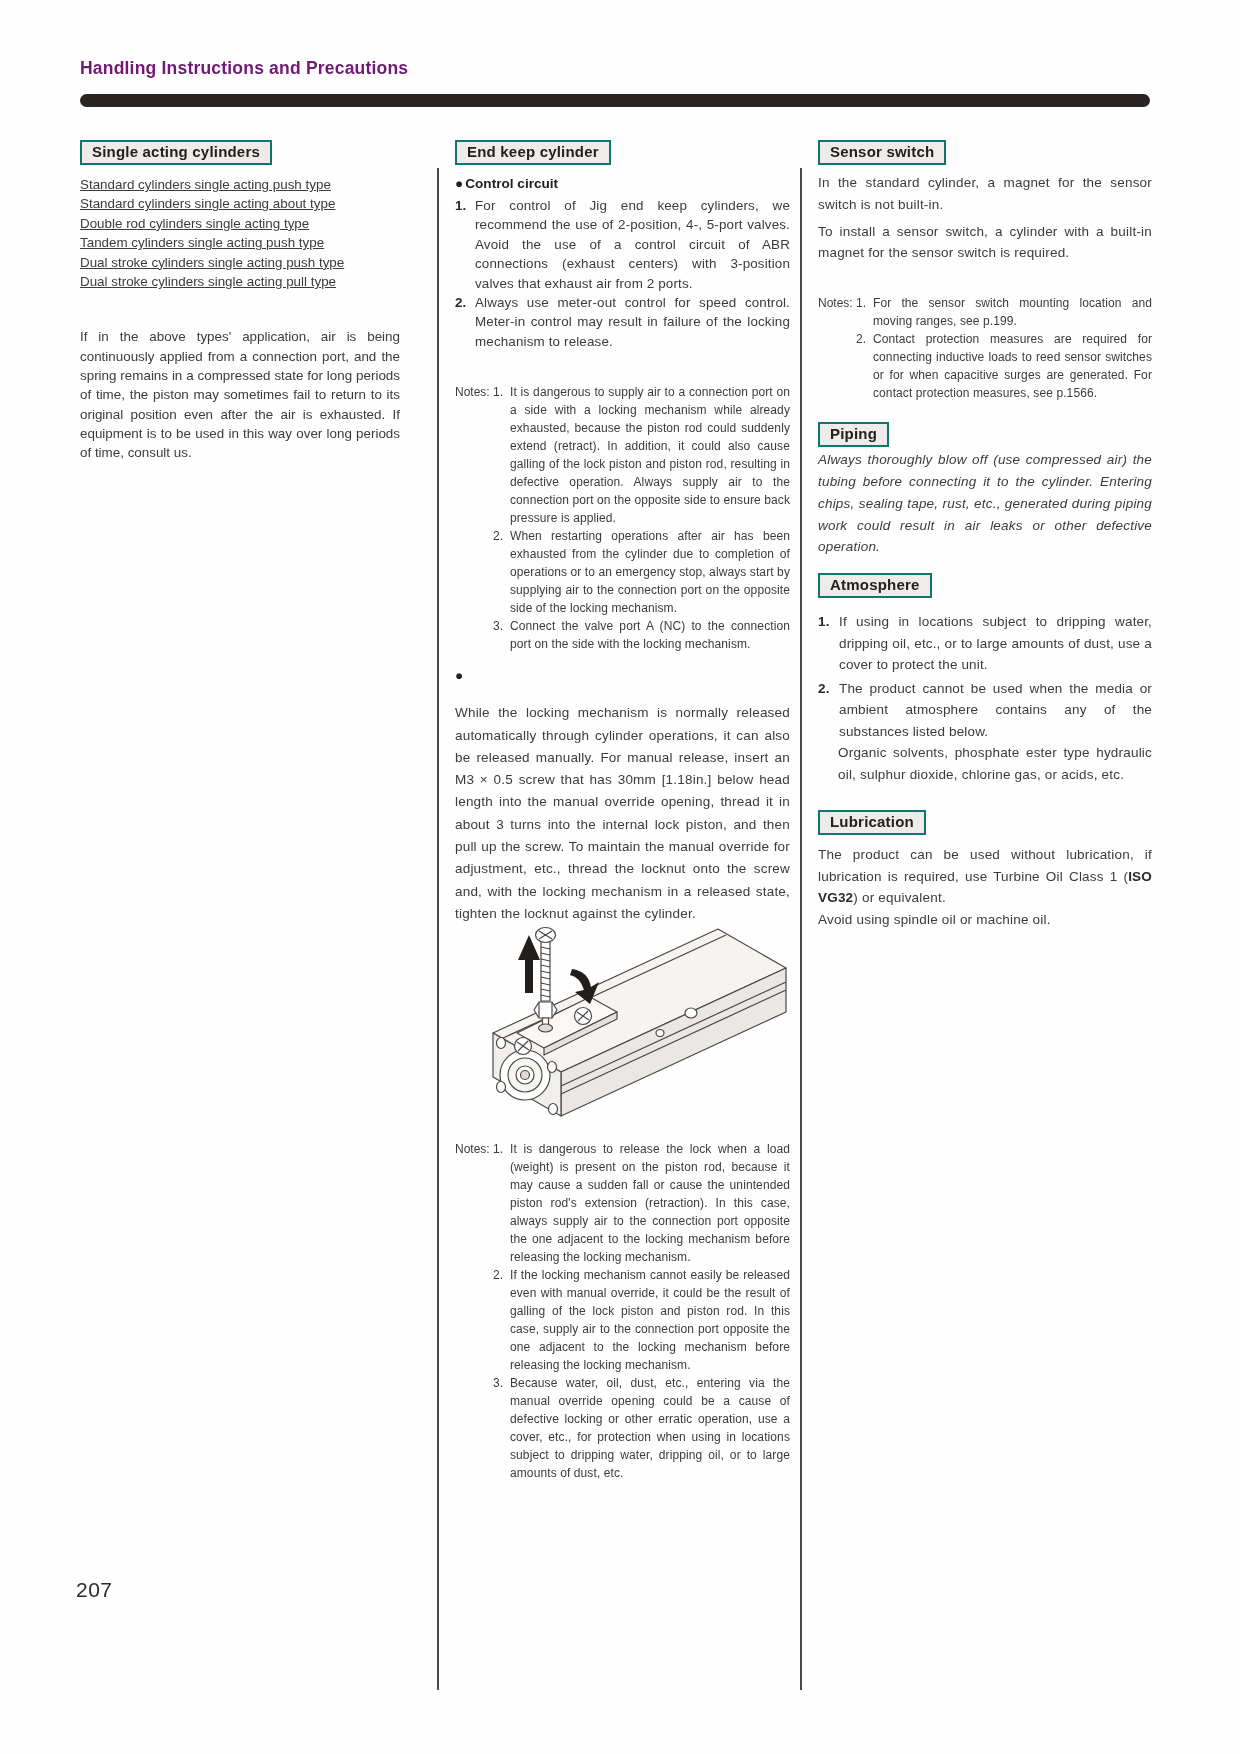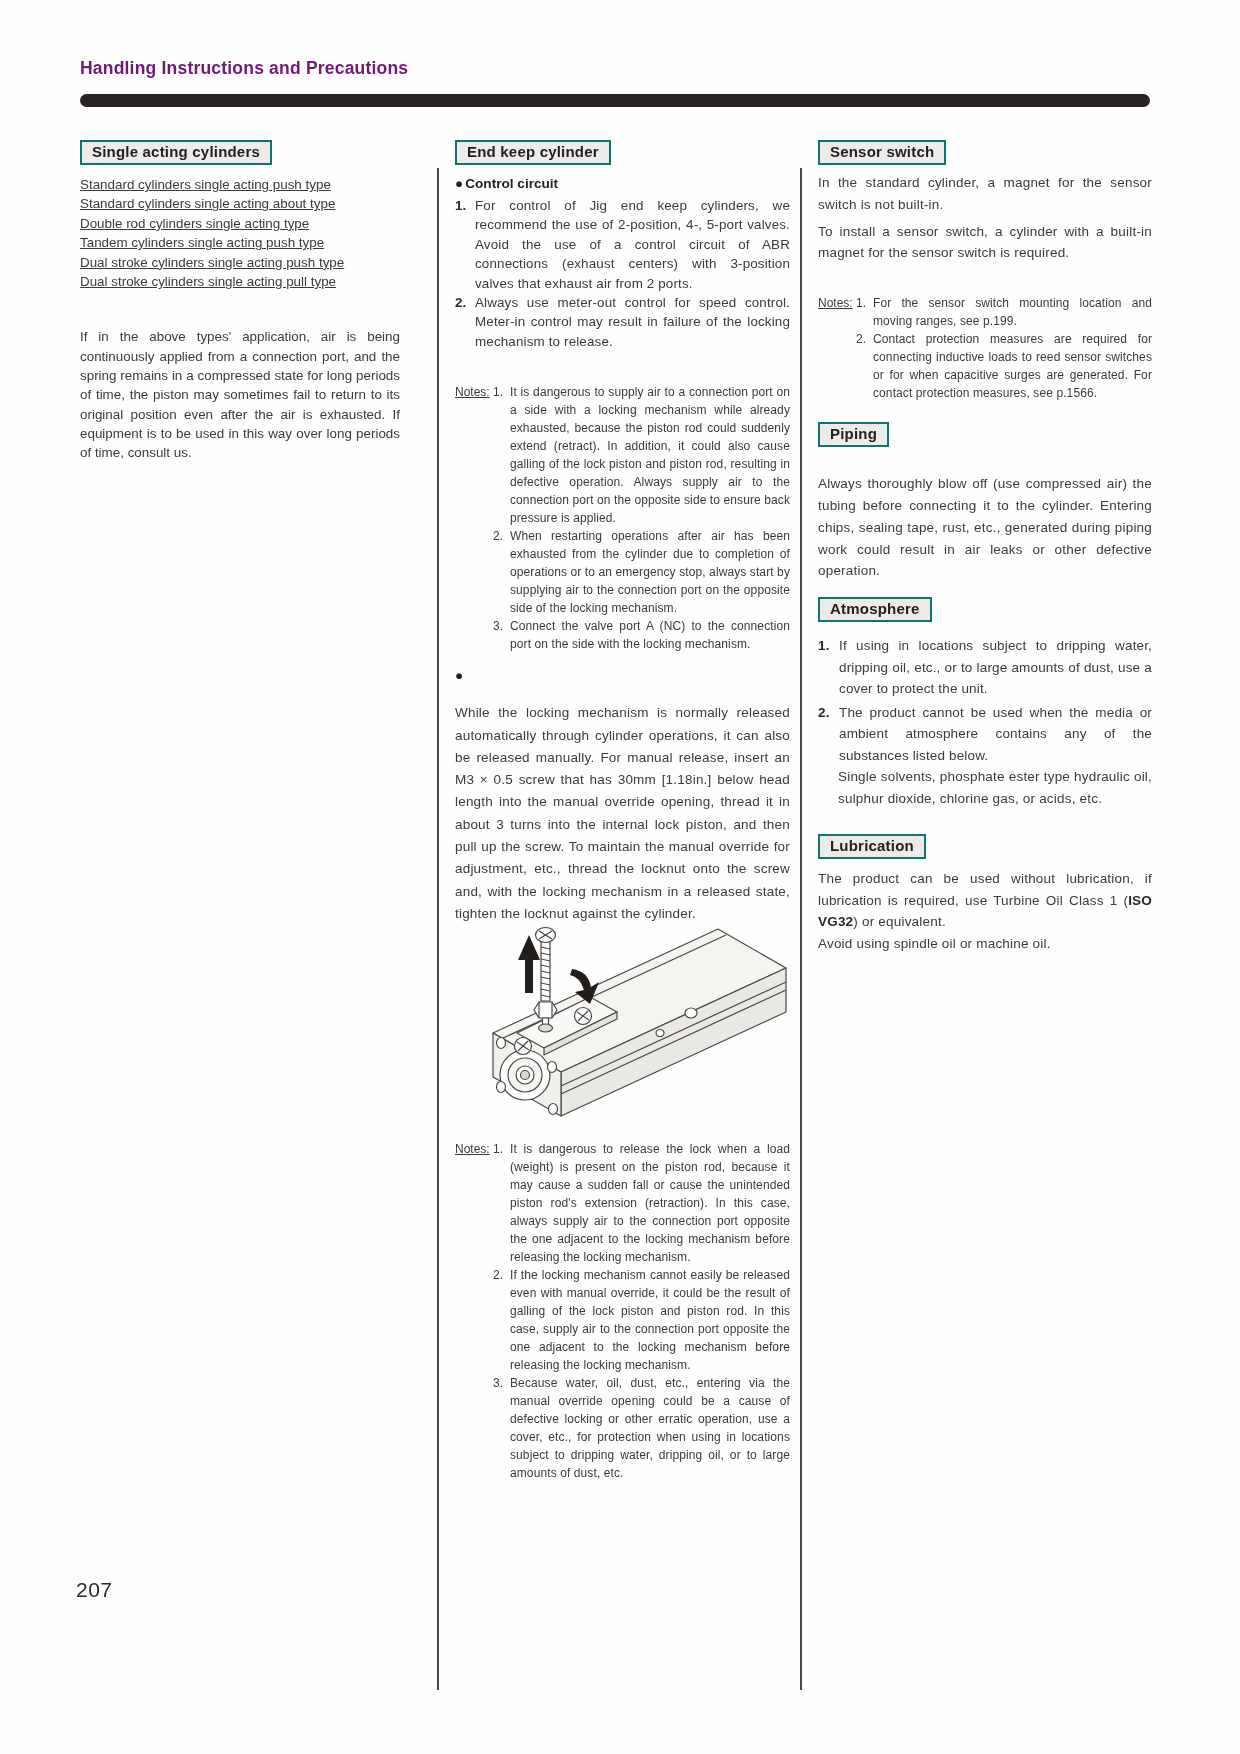--- a/index.html
+++ b/index.html
@@ -35,21 +35,21 @@
   .sub-heading2{display:flex;margin-top:12px;font-weight:bold;color:#242020;font-size:13.6px;line-height:21px;}
   .sub-heading2 .blt{flex:none;margin-right:7px;}
   .oitem{display:flex;font-size:13.4px;line-height:19.4px;letter-spacing:.15px;}
   .oitem .onum{flex:none;width:20px;font-weight:bold;color:#2c2826;}
   .oitem .otxt{flex:1;text-align:justify;}
   .oitem3{display:flex;font-size:13.5px;line-height:21.5px;letter-spacing:.15px;}
   .oitem3 .onum{flex:none;width:21px;font-weight:bold;color:#2c2826;}
   .oitem3 .otxt{flex:1;text-align:justify;}
   .notes{font-size:12px;line-height:18px;}
   .note-row{display:flex;}
-  .note-row .nlabel{flex:none;width:38px;text-decoration:underline;}
+  .note-row .nlabel{flex:none;width:38px;}
   .note-row .nnum{flex:none;width:17px;}
   .note-row .ntext{flex:1;text-align:justify;letter-spacing:.1px;}
   .manual-para{margin-top:16px;font-size:13.5px;line-height:22.3px;letter-spacing:.2px;}
   .p3{font-size:13.5px;line-height:21.8px;letter-spacing:.2px;}
   .indent-cont{padding-left:20px;}
   .illus{margin-top:-10px;}
   .pageno{position:absolute;left:76px;top:1578px;font-size:21px;color:#2e2a28;letter-spacing:.5px;}
   .b{font-weight:bold;color:#2c2826;}
 </style>
 </head>
@@ -220,34 +220,34 @@
       <div class="note-row">
         <span class="nlabel"></span>
         <span class="nnum">2.</span>
         <div class="ntext">Contact protection measures are required for connecting inductive loads to reed sensor switches or for when capacitive surges are generated. For contact protection measures, see p.1566.</div>
       </div>
     </div>
 
     <div style="margin-top:20px;">
       <span class="hdr-box">Piping</span>
     </div>
-    <div class="p3 just" style="margin-top:26px;">Always thoroughly blow off (use compressed air) the tubing before connecting it to the cylinder. Entering chips, sealing tape, rust, etc., generated during piping work could result in air leaks or other defective operation.</div>
+    <div class="p3 just" style="margin-top:2px;font-style:italic;">Always thoroughly blow off (use compressed air) the tubing before connecting it to the cylinder. Entering chips, sealing tape, rust, etc., generated during piping work could result in air leaks or other defective operation.</div>
 
     <div style="margin-top:15px;">
       <span class="hdr-box">Atmosphere</span>
     </div>
     <div class="oitem3" style="margin-top:13px;">
       <span class="onum">1.</span>
       <div class="otxt">If using in locations subject to dripping water, dripping oil, etc., or to large amounts of dust, use a cover to protect the unit.</div>
     </div>
     <div class="oitem3" style="margin-top:2px;">
       <span class="onum">2.</span>
       <div class="otxt">The product cannot be used when the media or ambient atmosphere contains any of the substances listed below.</div>
     </div>
-    <div class="p3 just indent-cont">Single solvents, phosphate ester type hydraulic oil, sulphur dioxide, chlorine gas, or acids, etc.</div>
+    <div class="p3 just indent-cont">Organic solvents, phosphate ester type hydraulic oil, sulphur dioxide, chlorine gas, or acids, etc.</div>
 
     <div style="margin-top:24px;">
       <span class="hdr-box">Lubrication</span>
     </div>
     <div class="p3 just" style="margin-top:9px;">
       <span>The product can be used without lubrication, if lubrication is required, use Turbine Oil Class 1 (</span><span class="b">ISO VG32</span><span>) or equivalent.</span>
     </div>
     <div class="p3">Avoid using spindle oil or machine oil.</div>
   </div>
 

